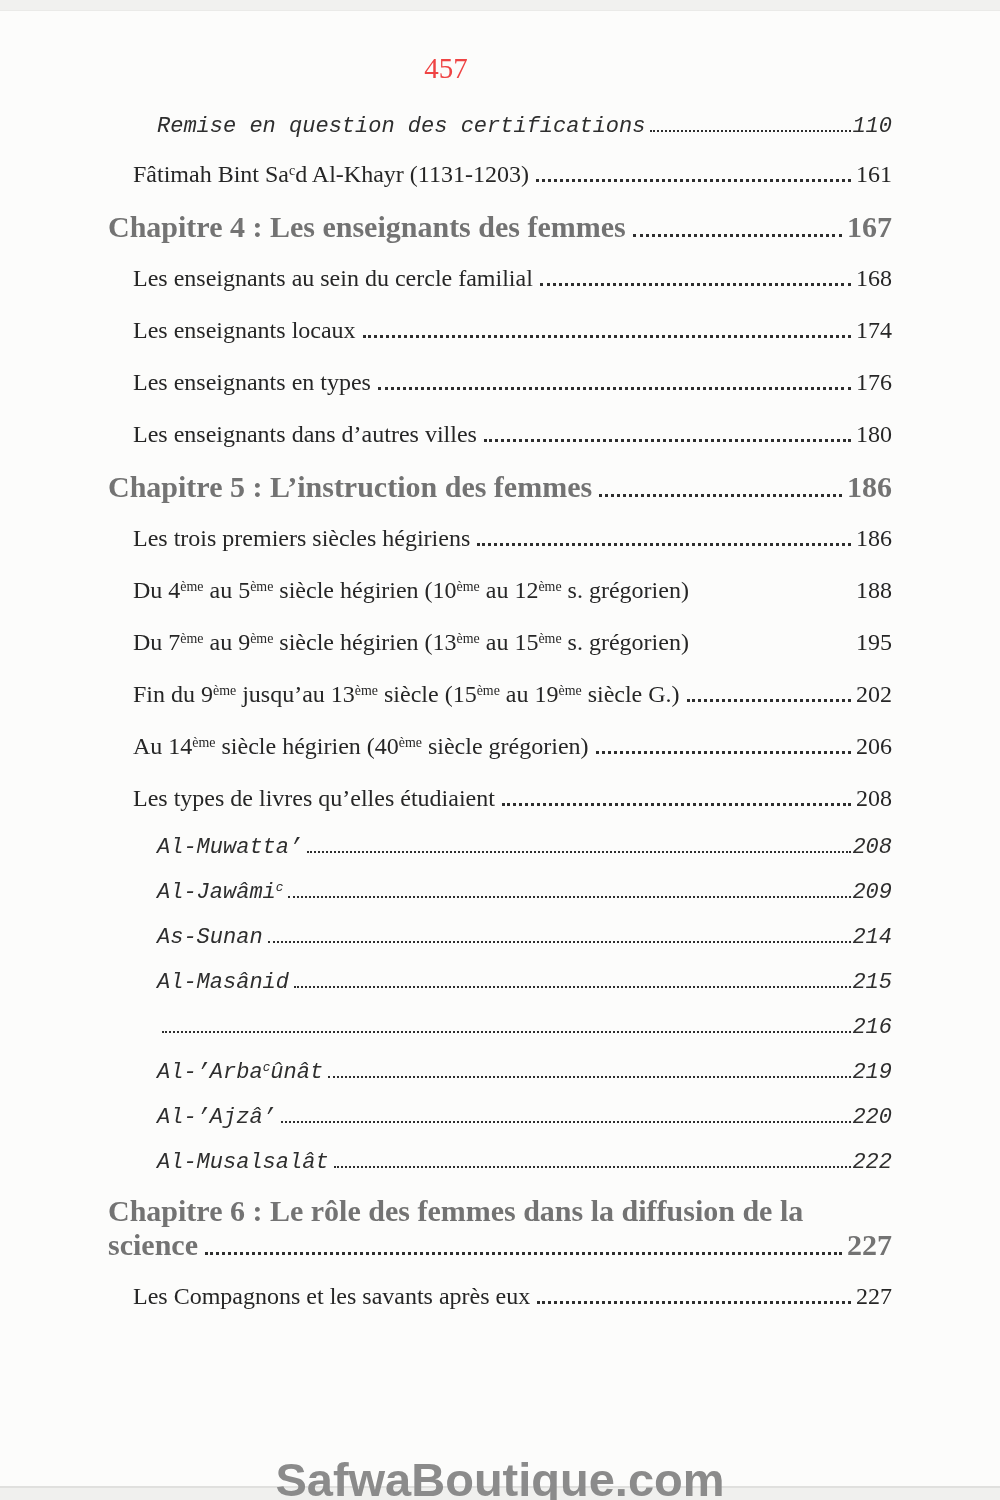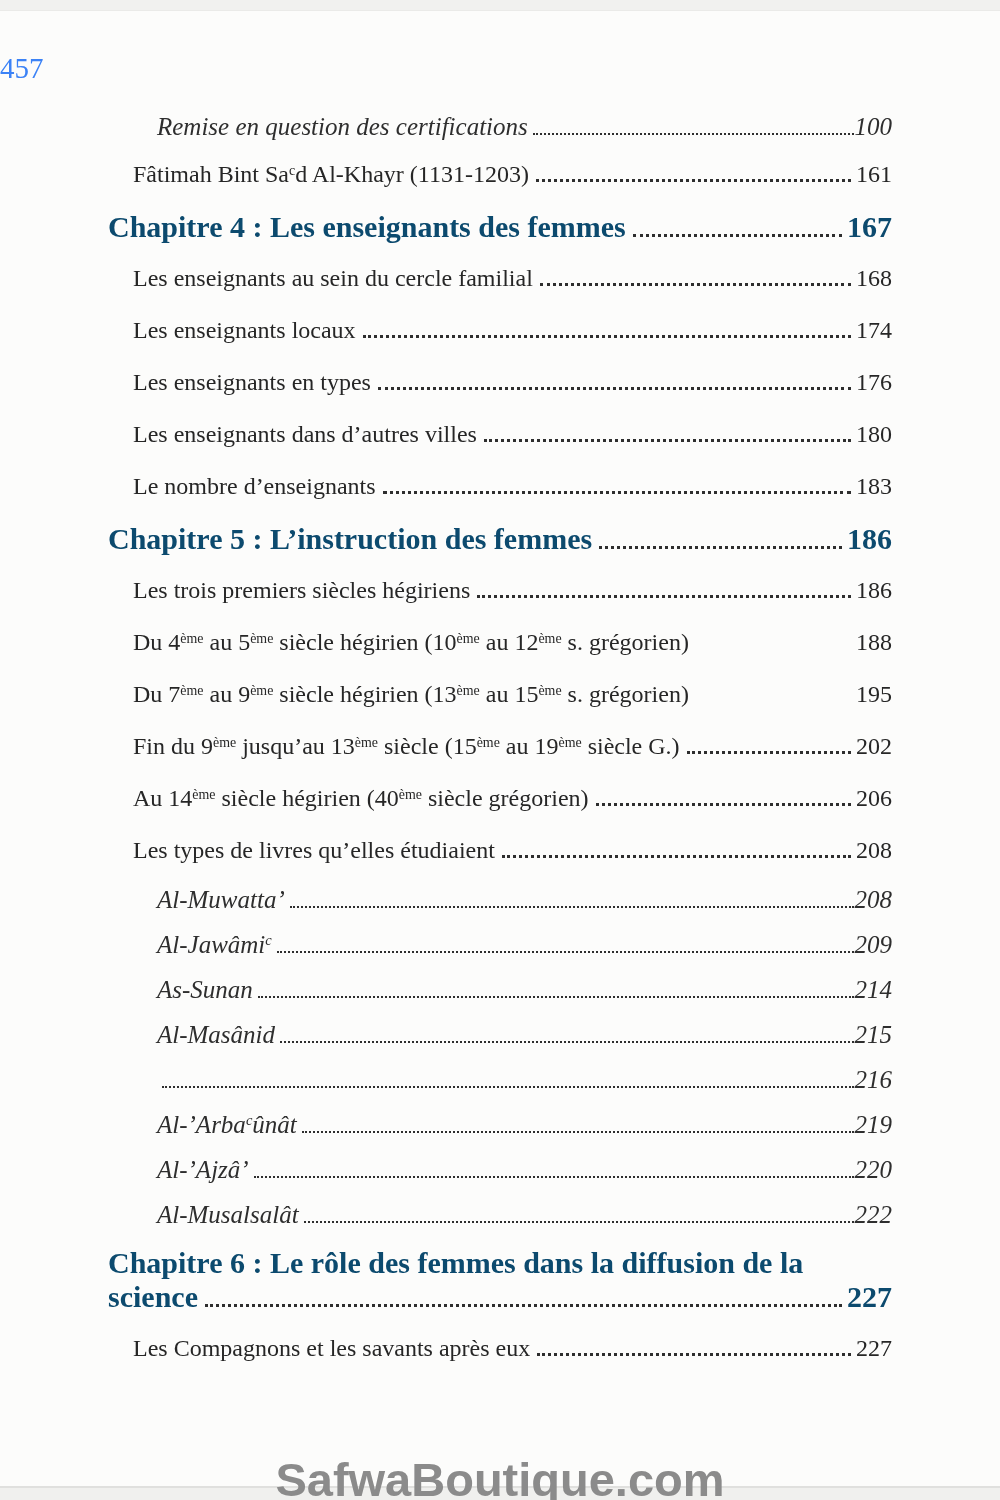--- a/index.html
+++ b/index.html
@@ -10,25 +10,25 @@
     font-family:"Liberation Serif", serif;
     color:#262626;
     overflow:hidden;
   }
   .topstrip{
     height:10px;
     background:#f1f1ef;
     border-bottom:1px solid #eaeae8;
   }
   .pagenum-row{
-    text-align:left;
+    text-align:center;
     padding:40px 108px 0 0;
     font-size:29px;
     line-height:34px;
-    color:#3b82f6;
+    color:#ef4444;
   }
   .toc{
     padding:28px 108px 0 108px;
   }
   .row{
     display:flex;
     align-items:baseline;
   }
   .row .label{white-space:nowrap;}
   .row .dots{
@@ -41,35 +41,36 @@
     border-bottom:none;
     min-width:4px;
     margin:0 2px 5px 2px;
   }
   .row .page{white-space:nowrap;}
   .row.chapter{
     font-weight:bold;
     font-size:30px;
     line-height:34px;
     margin-bottom:18px;
-    color:#0c4a6e;
+    color:#737373;
   }
   .row.item{
     font-size:24px;
     line-height:33px;
     margin-bottom:19px;
     padding-left:25px;
   }
   .row.subitem{
     font-style:italic;
-    font-size:25px;
+    font-size:22px;
     line-height:27px;
     margin-bottom:18px;
     padding-left:49px;
     color:#2e2e2e;
+    font-family:Liberation Mono, monospace;
   }
   .row.subitem .dots{
     border-bottom-width:2px;
     margin:0 1px 4px 5px;
   }
   .row.tight{margin-bottom:0;}
   sup{
     font-size:0.58em;
     line-height:0;
     vertical-align:baseline;
@@ -105,21 +106,21 @@
   <div class="topstrip"></div>
 
   <div class="pagenum-row">
     <span>457</span>
   </div>
 
   <div class="toc" id="toc">
       <div class="row subitem">
         <span class="label"><span>Remise en question des certifications </span></span>
         <span class="dots"></span>
-        <span class="page">100</span>
+        <span class="page">110</span>
       </div>
       <div class="row item">
         <span class="label"><span>Fâtimah Bint Sa</span><sup>c</sup><span>d Al-Khayr (1131-1203)</span></span>
         <span class="dots"></span>
         <span class="page">161</span>
       </div>
       <div class="row chapter">
         <span class="label"><span>Chapitre 4 : Les enseignants des femmes</span></span>
         <span class="dots"></span>
         <span class="page">167</span>
@@ -137,25 +138,20 @@
       <div class="row item">
         <span class="label"><span>Les enseignants en types </span></span>
         <span class="dots"></span>
         <span class="page">176</span>
       </div>
       <div class="row item">
         <span class="label"><span>Les enseignants dans d’autres villes</span></span>
         <span class="dots"></span>
         <span class="page">180</span>
       </div>
-      <div class="row item">
-        <span class="label"><span>Le nombre d’enseignants </span></span>
-        <span class="dots"></span>
-        <span class="page">183</span>
-      </div>
       <div class="row chapter">
         <span class="label"><span>Chapitre 5 : L’instruction des femmes </span></span>
         <span class="dots"></span>
         <span class="page">186</span>
       </div>
       <div class="row item">
         <span class="label"><span>Les trois premiers siècles hégiriens</span></span>
         <span class="dots"></span>
         <span class="page">186</span>
       </div>

